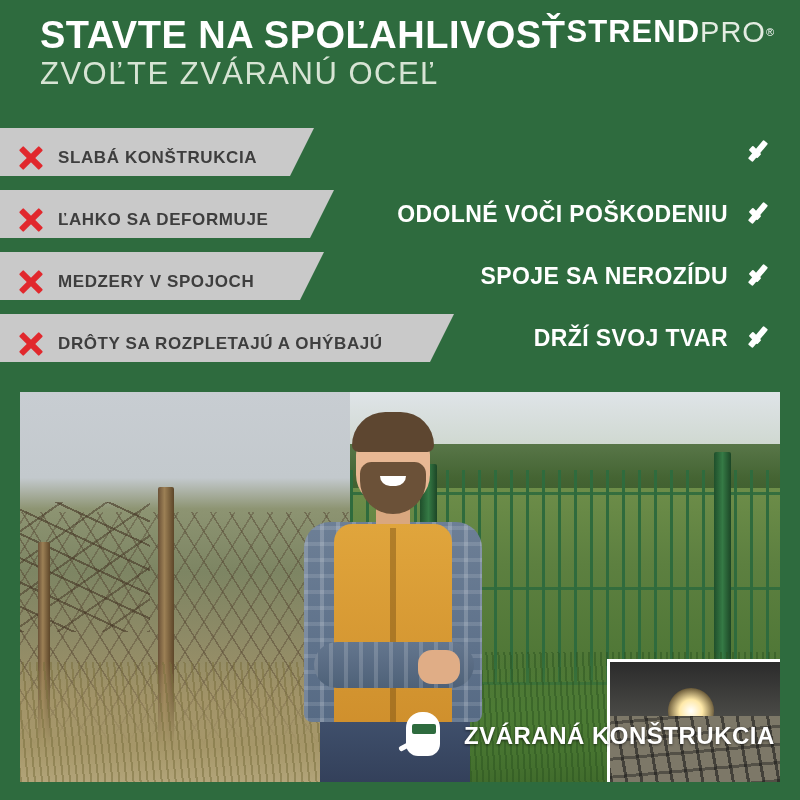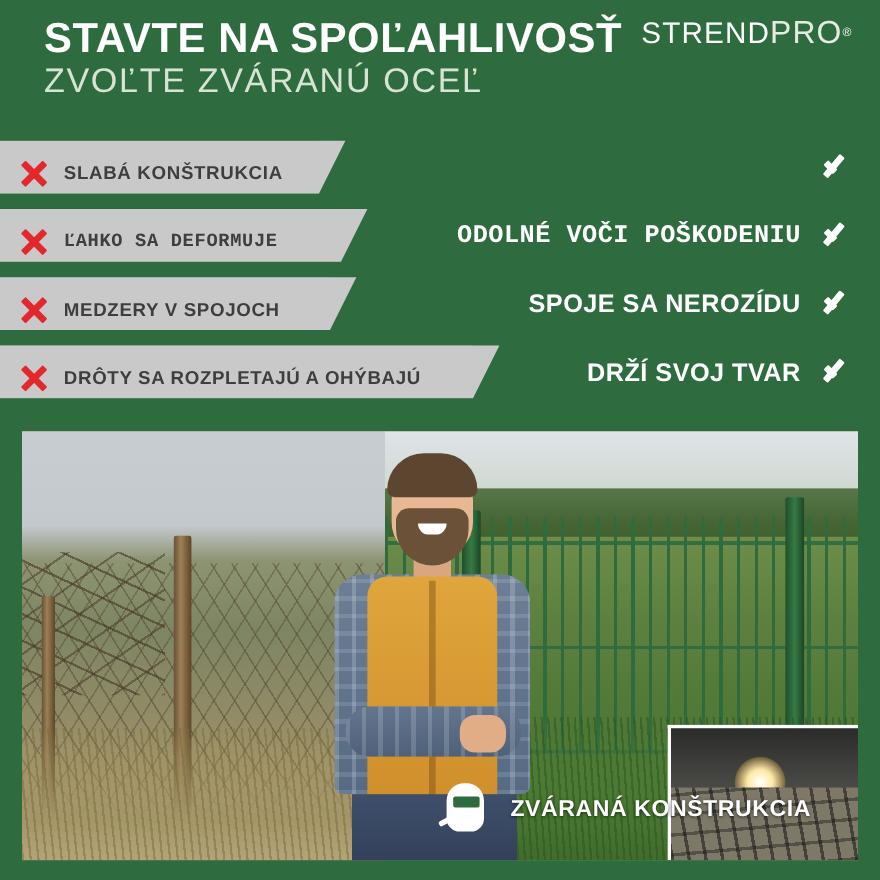--- a/index.html
+++ b/index.html
@@ -48,22 +48,22 @@
     white-space: nowrap;
   }
   .brand {
     position: absolute;
     right: 26px;
     top: 14px;
     color: #ffffff;
     white-space: nowrap;
   }
   .brand .b1 {
-    font-size: 27px;
-    font-weight: normal;
+    font-size: 31px;
+    font-weight: bold;
     letter-spacing: 1px;
   }
   .brand .b2 {
     font-size: 29px;
     font-weight: normal;
     letter-spacing: 1px;
     color: #e4ece2;
   }
   .brand .b3 {
     font-size: 11px;
@@ -78,21 +78,21 @@
     width: 800px;
     height: 260px;
   }
   .row {
     position: absolute;
     left: 0;
     width: 800px;
     height: 48px;
   }
   .row.r0 { top: 10px; }
-  .row.r1 { top: 72px; font-family: Liberation Mono, monospace; }
+  .row.r1 { top: 72px; }
   .row.r2 { top: 134px; }
   .row.r3 { top: 196px; }
 
   
   .neg-band {
     position: absolute;
     left: 0;
     top: 0;
     height: 48px;
     background: #c9c9c9;
@@ -451,21 +451,21 @@
   }
   .welder-icon .torch {
     position: absolute;
     left: -2px; top: 32px;
     width: 22px; height: 5px;
     background: #ffffff;
     transform: rotate(-28deg);
     border-radius: 2px;
   }
   .caption-text .c1 {
-    font-size: 21px;
+    font-size: 24px;
     font-weight: bold;
     color: #ffffff;
     letter-spacing: 0.5px;
     white-space: nowrap;
     text-shadow: 0 1px 3px rgba(0,0,0,0.6);
   }
   .caption-text .c2 {
     font-size: 15px;
     font-weight: normal;
     color: #e8eee6;

